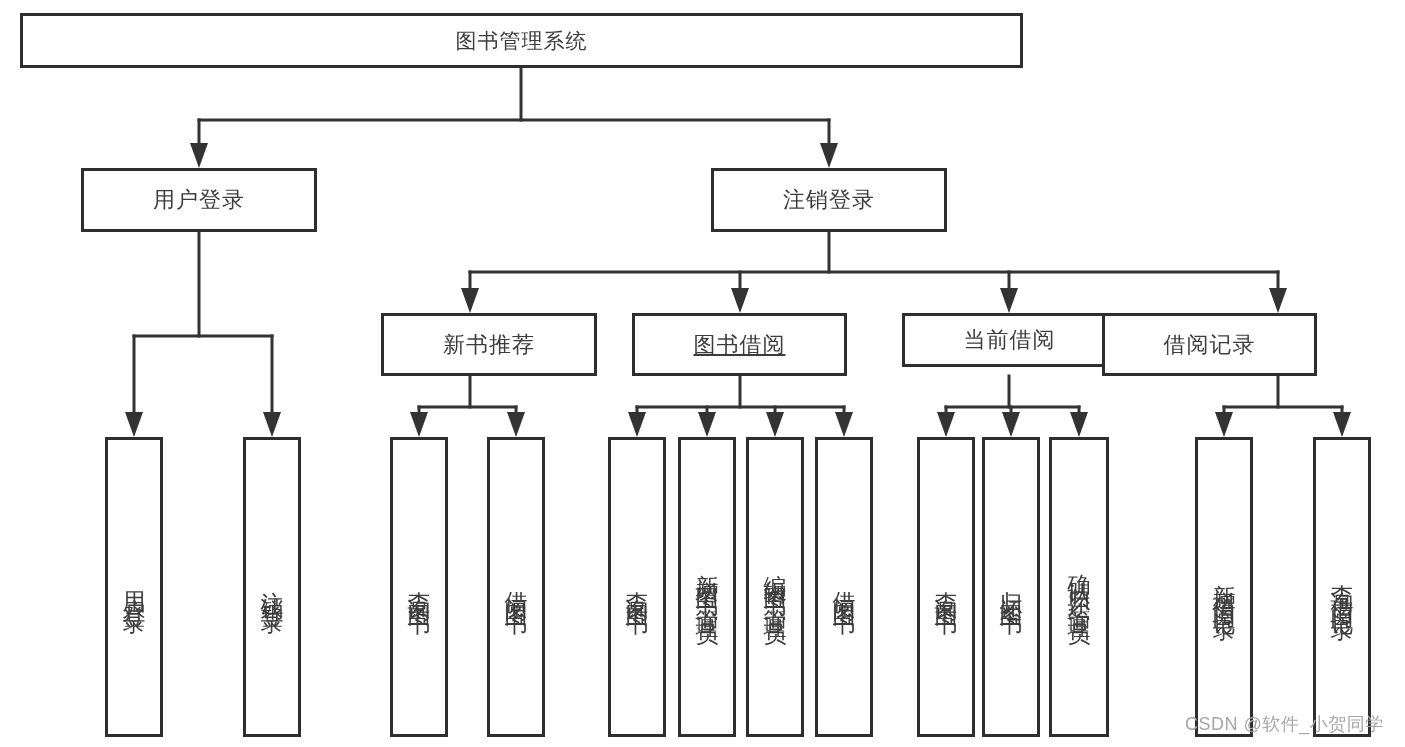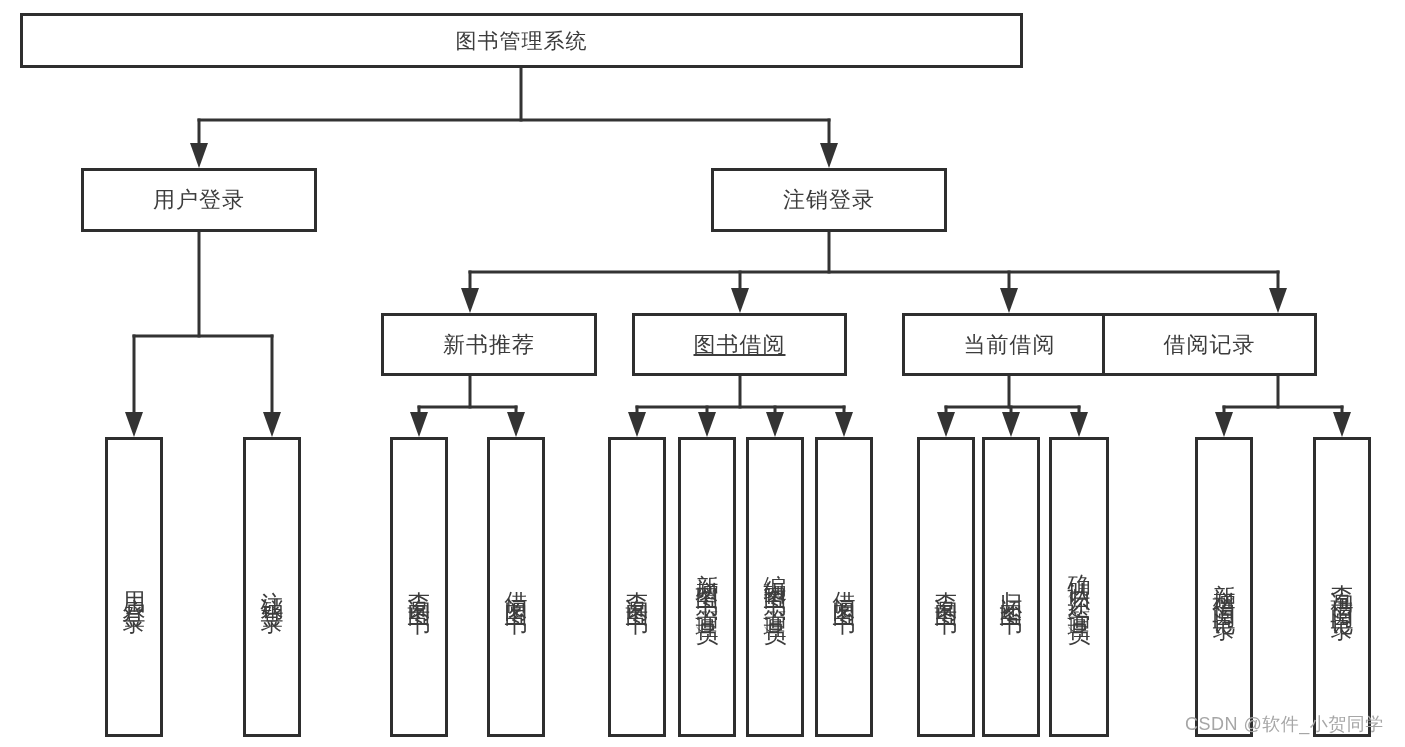--- a/index.html
+++ b/index.html
@@ -99,21 +99,21 @@
   <div class="box hbox" style="left:711px;top:168px;width:236px;height:64px;">
     <span>注销登录</span>
   </div>
 
   <div class="box hbox" style="left:362px;top:313px;width:216px;height:63px;margin-left:19px;">
     <span>新书推荐</span>
   </div>
   <div class="box hbox" style="left:632px;top:313px;width:215px;height:63px;text-decoration:underline;">
     <span>图书借阅</span>
   </div>
-  <div class="box hbox" style="left:902px;top:313px;width:215px;height:63px;">
+  <div class="box hbox" style="left:902px;top:313px;width:215px;height:54px;">
     <span>当前借阅</span>
   </div>
   <div class="box hbox" style="left:1102px;top:313px;width:215px;height:63px;">
     <span>借阅记录</span>
   </div>
 
   <div class="box vbox" style="left:105px;top:437px;width:58px;height:300px;">
     <span class="vtext">用户登录</span>
   </div>
   <div class="box vbox" style="left:243px;top:437px;width:58px;height:300px;">

